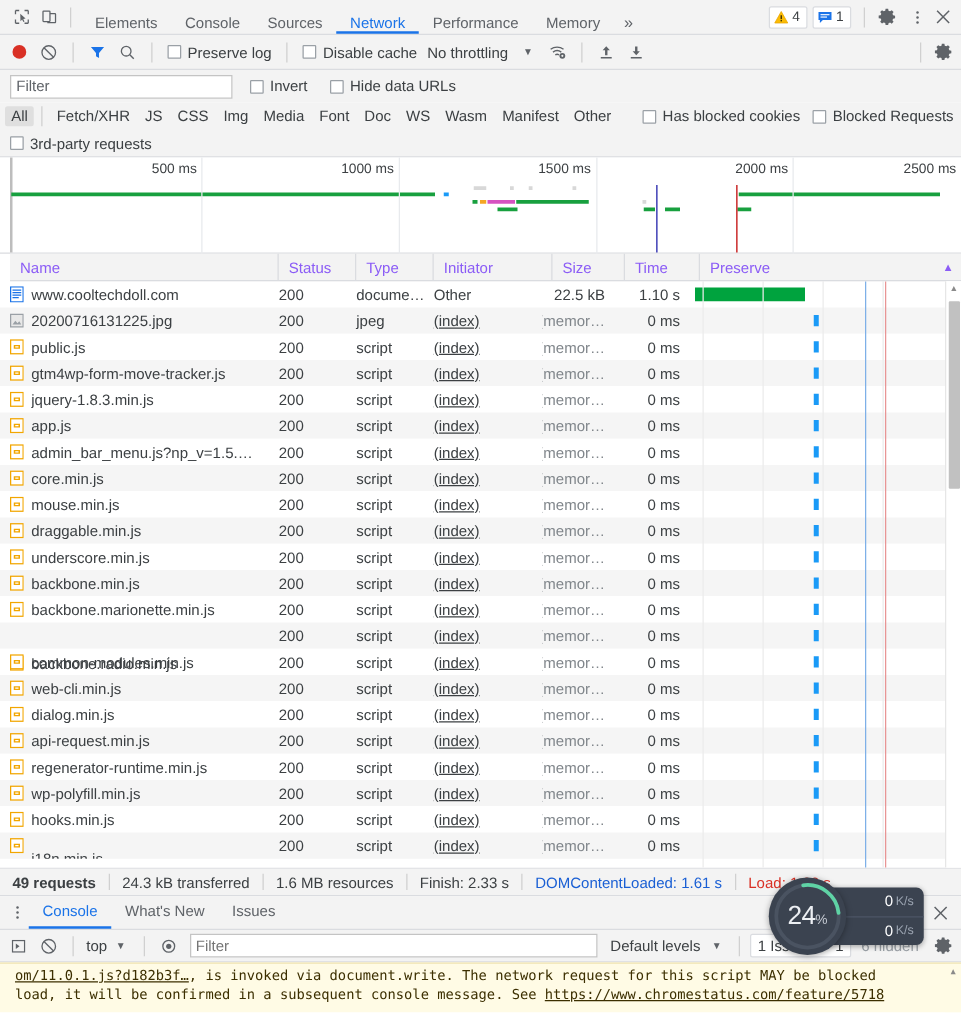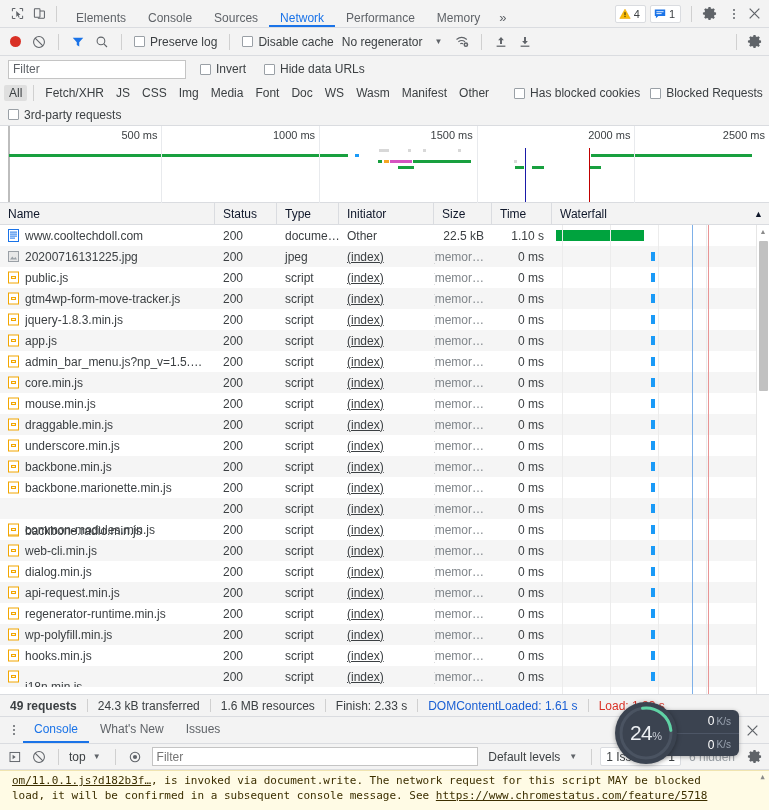--- a/index.html
+++ b/index.html
@@ -91,21 +91,21 @@
   #ov-canvas { position: absolute; left: 0; right: 0; top: 22px; bottom: 0; }
   .ov-bar { position: absolute; height: 3px; }
   .ov-line { position: absolute; top: 0; bottom: 0; width: 1px; }
   #ov-left-edge { position: absolute; left: 8px; top: 0; bottom: 0; width: 2px; background: #bdbdbd; }
 
   
   #tablewrap { flex: 1 1 auto; display: flex; flex-direction: column; min-height: 0;
                border-bottom: 1px solid #dadce0; position: relative; }
   #thead {
     height: 22px; background: #f3f3f3; border-bottom: 1px solid #dadce0;
-    display: flex; flex: none; font-size: 12px; color: #0f172a; position: relative; z-index: 3;
+    display: flex; flex: none; font-size: 12px; color: #8b5cf6; position: relative; z-index: 3; margin-left: 8px;
   }
   .th { display: flex; align-items: center; padding-left: 8px; border-right: 1px solid #dadce0;
         overflow: hidden; white-space: nowrap; }
   #tbody { flex: 1 1 auto; overflow: hidden; position: relative; background: #fff; }
   .trow { height: 21px; display: flex; align-items: center; font-size: 12px; }
   .trow.odd { background: #ffffff; }
   .trow.even { background: #f5f5f5; }
   .td { padding: 0 8px; white-space: nowrap; overflow: hidden; text-overflow: ellipsis;
         display: flex; align-items: center; height: 100%; }
   .td.name { gap: 6px; }
@@ -302,21 +302,21 @@
   <div class="vsep"></div>
   <label class="lbl-cb">
     <span class="cb"></span>
     <span>Preserve log</span>
   </label>
   <div class="vsep"></div>
   <label class="lbl-cb">
     <span class="cb"></span>
     <span>Disable cache</span>
   </label>
-  <span class="throttle-sel">No regenerator</span>
+  <span class="throttle-sel">No throttling</span>
   <span class="caret">▼</span>
   <div class="icon-btn">
     <svg width="15" height="15" viewBox="0 0 16 16">
         <path d="M1.6 5.8a9 9 0 0111 0" stroke="#5f6368" stroke-width="1.2" fill="none"></path>
         <path d="M3.6 8.2a6 6 0 017.1 0" stroke="#5f6368" stroke-width="1.2" fill="none"></path>
         <path d="M5.6 10.5a3 3 0 013.1 0" stroke="#5f6368" stroke-width="1.2" fill="none"></path>
         <circle cx="11.6" cy="11.4" r="2.5" fill="#5f6368"></circle>
         <circle cx="11.6" cy="11.4" r="0.9" fill="#f3f3f3"></circle>
       </svg>
   </div>
@@ -423,21 +423,21 @@
 
 <div id="tablewrap">
   <div id="thead">
     <div class="th" style="width:215px">Name</div>
     <div class="th" style="width:62px">Status</div>
     <div class="th" style="width:62px">Type</div>
     <div class="th" style="width:95px">Initiator</div>
     <div class="th" style="width:58px">Size</div>
     <div class="th" style="width:60px">Time</div>
     <div class="th" style="flex:1;justify-content:space-between;padding-right:6px;border-right:none">
-      <span>Waterfall</span>
+      <span>Preserve</span>
       <span style="font-size:9px">▲</span>
     </div>
   </div>
 
   <div id="tbody">
       <div class="trow odd">
         <div class="td name" style="width: 215px;">
           <span>
             <svg class="ficon" viewBox="0 0 11 13">
               <rect x="0.5" y="0.5" width="10" height="12" fill="#fff" stroke="#1a73e8"></rect>

